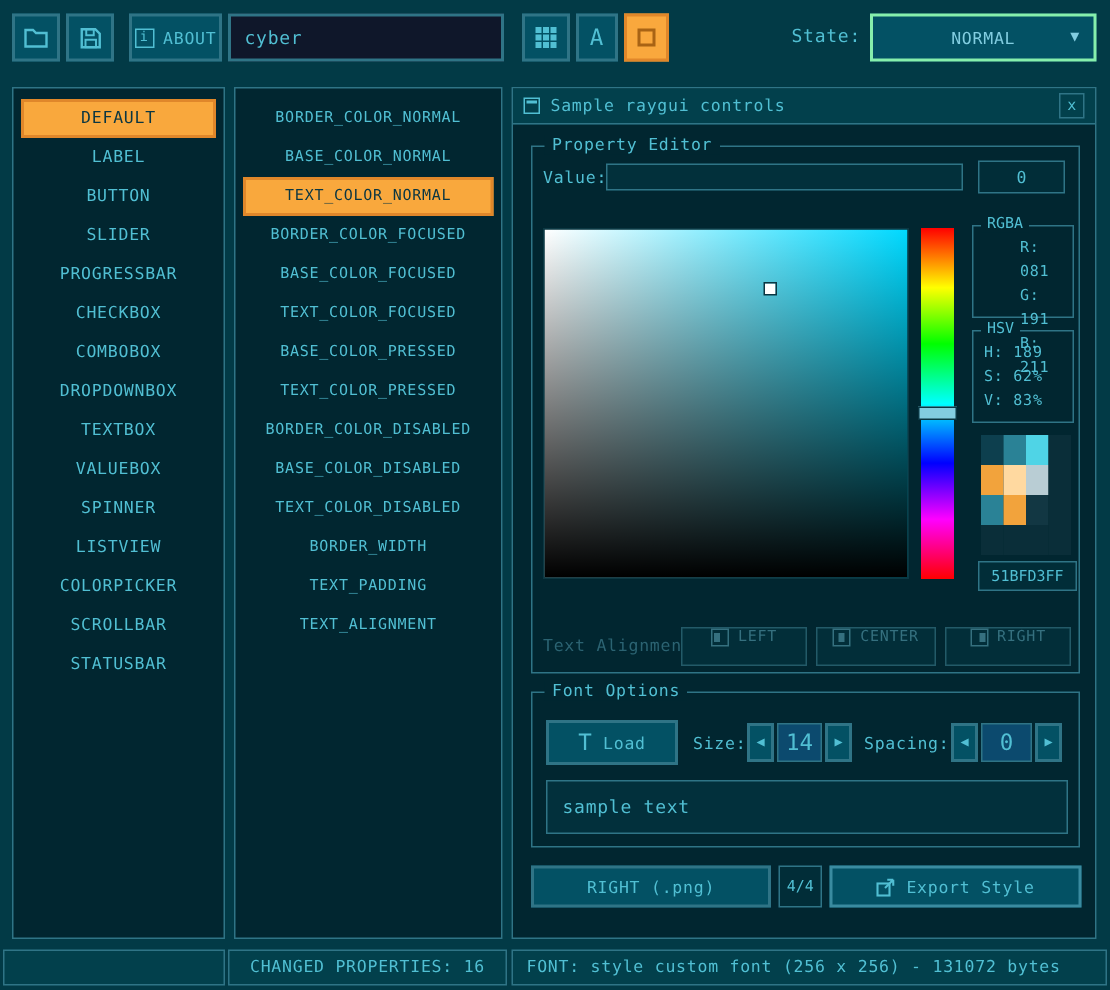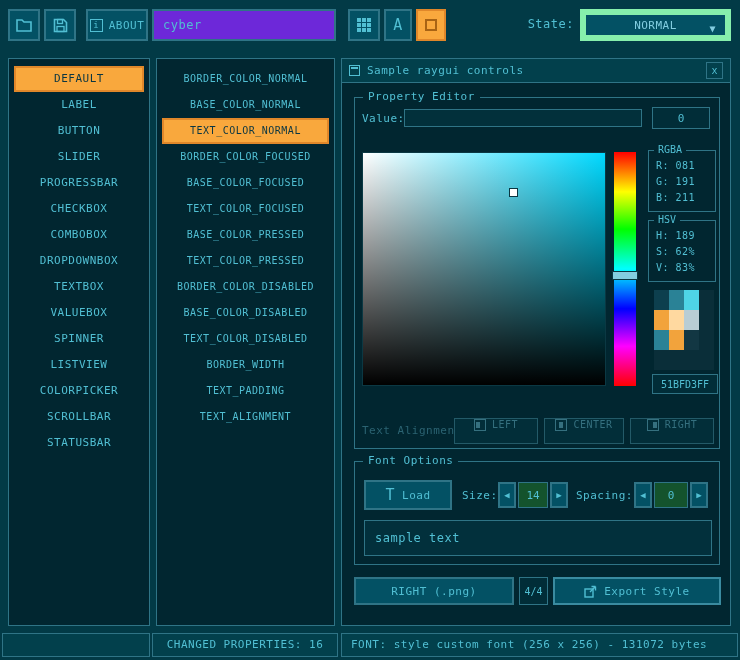--- a/index.html
+++ b/index.html
@@ -14,28 +14,28 @@
   
   .tb-btn{
     position:absolute;top:9px;height:32px;box-sizing:border-box;
     border:2px solid #2f7486;background:#035164;color:#51bfd3;
     display:flex;align-items:center;justify-content:center;gap:6px;
     font-size:11px;letter-spacing:.5px;cursor:pointer;padding:0;
     font-family:inherit;
   }
   .style-input{
     position:absolute;top:9px;left:152px;width:184px;height:32px;box-sizing:border-box;
-    background:#6d28d9;border:2px solid #2f7486;color:#51bfd3;
+    background:#0f172a;border:2px solid #2f7486;color:#51bfd3;
     font-family:inherit;font-size:12px;letter-spacing:.5px;padding:0 0 0 9px;outline:none;
   }
   .state-label{position:absolute;top:17px;left:498px;width:76px;text-align:right;
     color:#51bfd3;font-size:12px;letter-spacing:.5px;}
   .dropdown{
     position:absolute;top:9px;left:580px;width:151px;height:32px;box-sizing:border-box;
-    border:6px solid #86efac;background:#035164;color:#82cde0;
+    border:2px solid #86efac;background:#035164;color:#82cde0;
     display:flex;align-items:center;justify-content:center;font-size:11px;letter-spacing:.5px;
     cursor:pointer;
   }
   .dropdown .caret{position:absolute;right:9px;top:8px;font-size:10px;color:#82cde0;}
   .grid-icon{display:grid;grid-template-columns:repeat(3,4px);grid-template-rows:repeat(3,4px);gap:1px;}
   .grid-icon i{background:#51bfd3;display:block;}
   .letter-icon{font-size:15px;color:#51bfd3;}
   .orange-btn{background:#f9a83d;border-color:#e0872a;}
   .orange-btn .swatch-glyph{width:12px;height:12px;border:2px solid #a86314;box-sizing:border-box;}
   .info-box{width:13px;height:13px;border:1px solid #51bfd3;box-sizing:border-box;
@@ -93,21 +93,21 @@
 
   .sv-panel{left:7px;top:54px;width:244px;height:234px;border:1px solid #0b3843;cursor:crosshair;}
   .sv-cursor{position:absolute;width:7px;height:7px;background:#fff;outline:1px solid #0a3642;margin:-3px 0 0 -3px;}
   .hue-bar{left:259px;top:54px;width:22px;height:234px;cursor:pointer;
     background:linear-gradient(to bottom,#f00 0%,#ff0 17%,#0f0 33%,#0ff 50%,#00f 67%,#f0f 83%,#f00 100%);}
   .hue-cursor{position:absolute;left:-2px;right:-2px;height:7px;background:#82cde0;border:1px solid #0a3642;margin-top:-4px;}
 
   .mini-group{border:1px solid #2f7486;}
   .mini-label{position:absolute;top:-7px;left:5px;background:#012630;padding:0 4px;font-size:10px;color:#51bfd3;}
   .mini-row{padding-left:7px;font-size:10px;color:#51bfd3;line-height:16px;letter-spacing:.5px;}
-  #rgba-box{left:293px;top:52px;width:68px;height:62px;padding-top:7px;}
+  #rgba-box{left:293px;top:52px;width:68px;height:62px;padding-top:7px;padding-left:24px;}
   #hsv-box{left:293px;top:122px;width:68px;height:62px;padding-top:7px;}
 
   .palette{left:299px;top:192px;width:62px;display:grid;
     grid-template-columns:repeat(4,15px);grid-auto-rows:20px;gap:0px;}
   .swatch{width:15px;height:20px;cursor:pointer;}
   .hex-box{left:297px;top:276px;width:66px;height:20px;border:1px solid #2f7486;background:#012d38;
     color:#51bfd3;font-size:10px;display:flex;align-items:center;justify-content:center;cursor:text;}
 
   .align-label{left:7px;top:326px;width:92px;overflow:hidden;white-space:nowrap;color:#2b6372;}
   .align-btn{
@@ -121,21 +121,21 @@
   .align-ic.left i{margin-left:1px;} .align-ic.center i{margin:0 auto;} .align-ic.right i{margin-left:auto;margin-right:1px;}
 
   .fo-btn{
     border:2px solid #2f7486;background:#035164;color:#51bfd3;display:flex;align-items:center;
     justify-content:center;gap:7px;font-size:11px;letter-spacing:.5px;cursor:pointer;padding:0;font-family:inherit;
   }
   #load-btn{left:9px;top:18px;width:88px;height:30px;}
   .t-glyph{font-size:15px;}
   .spin-btn{border:2px solid #2f7486;background:#035164;color:#51bfd3;font-size:9px;
     display:flex;align-items:center;justify-content:center;cursor:pointer;padding:0;font-family:inherit;}
-  .spin-val{border:1px solid #2f7486;background:#14532d;color:#51bfd3;font-size:11px;
+  .spin-val{border:1px solid #2f7486;background:#0c4a6e;color:#51bfd3;font-size:15px;
     display:flex;align-items:center;justify-content:center;cursor:text;}
   #size-label{left:107px;top:27px;} #spacing-label{left:221px;top:27px;}
   #size-dec{left:143px;top:20px;width:18px;height:26px;} #size-val{left:163px;top:20px;width:30px;height:26px;}
   #size-inc{left:195px;top:20px;width:18px;height:26px;}
   #spacing-dec{left:279px;top:20px;width:18px;height:26px;} #spacing-val{left:299px;top:20px;width:34px;height:26px;}
   #spacing-inc{left:335px;top:20px;width:18px;height:26px;}
   .sample-box{left:9px;top:58px;width:348px;height:36px;border:1px solid #2f7486;background:#02303c;
     color:#51bfd3;font-size:12px;display:flex;align-items:center;padding-left:10px;cursor:text;letter-spacing:.5px;}
 
   .bottom-btn{

